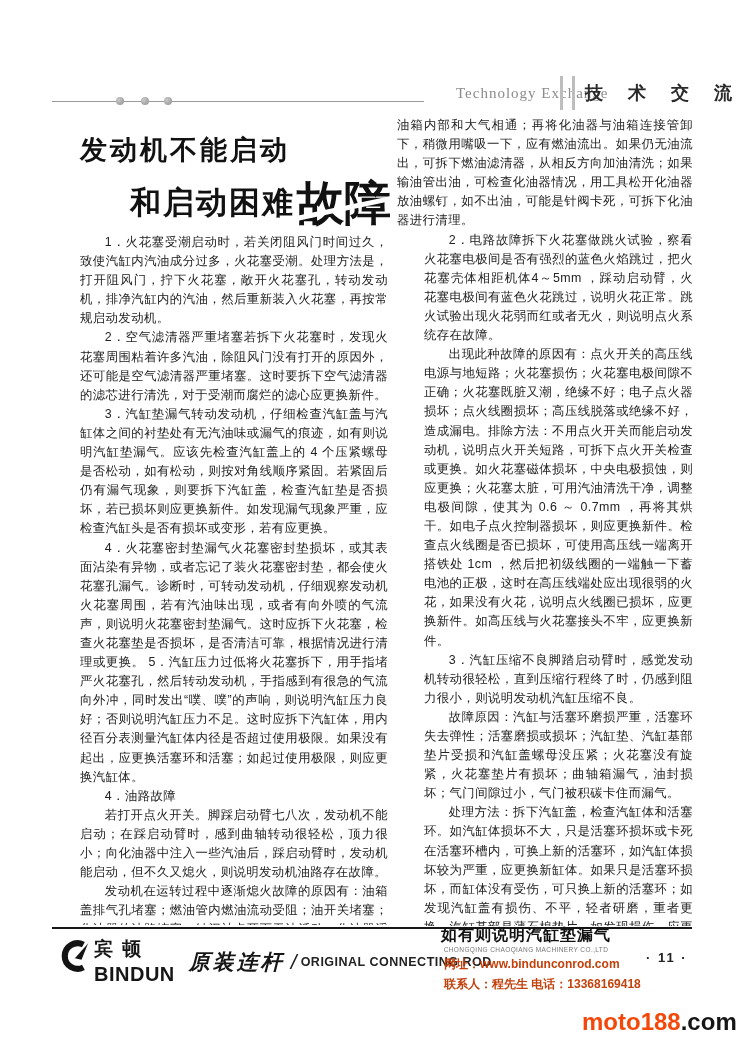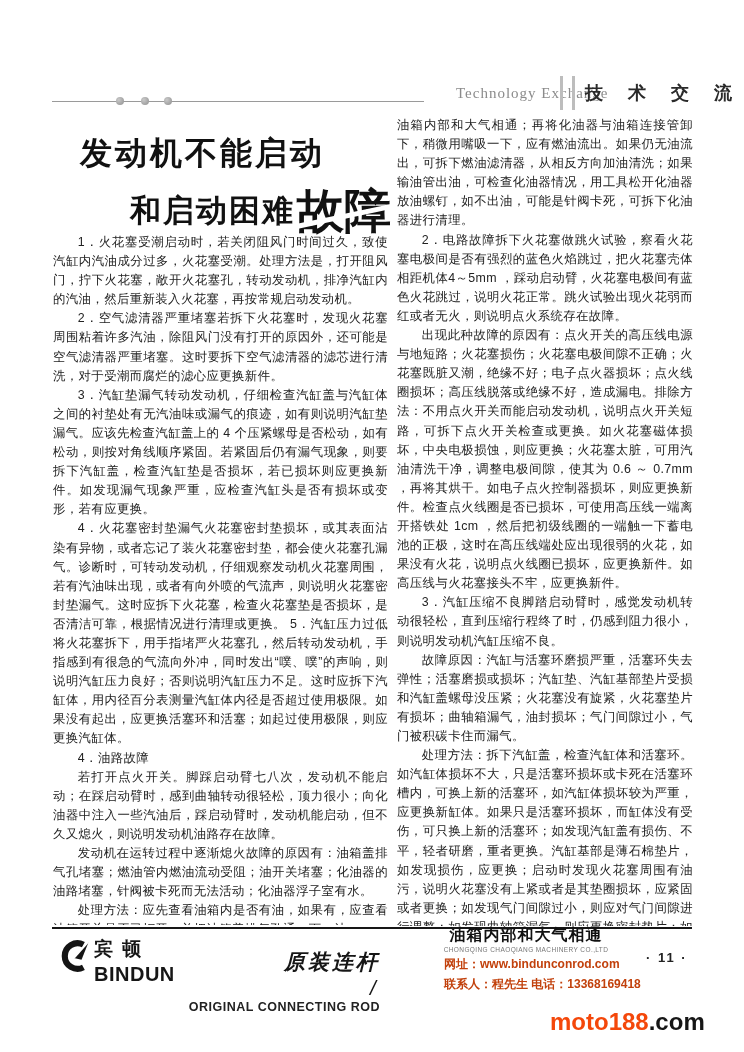--- a/index.html
+++ b/index.html
@@ -19,58 +19,58 @@
     position:absolute; left:456px; top:85px;
     font-family:"Liberation Serif","DejaVu Serif",serif;
     font-size:15px; color:#8b8b8b; letter-spacing:1px;
   }
   .header-cn-wrap { position:absolute; left:560px; top:76px; display:flex; align-items:center; gap:10px; }
   .dbar { width:9px; height:34px; border-left:3px solid #bdbdbd; border-right:3px solid #bdbdbd; }
   .header-cn { font-size:18px; font-weight:600; letter-spacing:10px; color:#2a2a2a; white-space:nowrap; }
 
   
   .title { position:absolute; left:80px; top:132px; width:330px; }
-  .title-line1 { font-size:32px; font-weight:900; letter-spacing:3px; color:#111; white-space:nowrap; }
+  .title-line1 { font-size:27px; font-weight:900; letter-spacing:3px; color:#111; white-space:nowrap; }
   .title-line2 { position:relative; margin-top:14px; margin-left:50px; display:flex; align-items:flex-start; }
   .title-line2-text { font-size:31px; font-weight:900; letter-spacing:2px; color:#111; white-space:nowrap; }
   .title-highlight { position:relative; font-size:47px; font-weight:900; line-height:0.9;
     letter-spacing:0px; color:#111; margin-left:2px; white-space:nowrap; }
   .title-highlight::after {
     content:""; position:absolute; left:-4%; top:56%; width:108%; height:5px;
     background:#ffffff; transform:rotate(-12deg);
   }
 
   
   .col { position:absolute; overflow:hidden; }
   .col-left  { left:53px;  top:233px; width:335px; height:692px; }
   .col-right { left:397px; top:116px; width:296px; height:810px; }
   .para { margin:0; font-size:12.4px; line-height:19.1px; text-align:justify;
     color:#222; letter-spacing:0.4px; }
-  .para.indent { text-indent:2em; }
+  .para.indent { text-indent:2em;margin-left:27px; }
 
   
   .footer-rule { position:absolute; left:52px; top:927px; width:640px; height:2px; background:#161616; }
   .footer-left { position:absolute; left:54px; top:936px; display:flex; align-items:flex-start; }
   .logo-mark { width:38px; height:36px; margin-top:2px; }
   .brand-col { margin-left:2px; }
   .brand-cn { font-size:19px; font-weight:700; letter-spacing:9px; color:#161616; white-space:nowrap; }
   .brand-en { font-size:20px; font-weight:700; letter-spacing:0.5px; color:#161616; margin-top:1px; }
-  .product-row { display:flex; align-items:flex-end; margin-left:14px; padding-top:12px;flex-direction:column; }
+  .product-row { display:flex; align-items:center; margin-left:14px; padding-top:12px; }
   .product-cn { font-size:21px; font-weight:900; font-style:italic; letter-spacing:3px; color:#161616; white-space:nowrap; }
   .product-div { font-size:21px; font-weight:400; font-style:italic; margin:0 4px 0 6px; color:#161616; }
   .product-en { font-size:12.5px; font-weight:700; letter-spacing:0.5px; color:#222; white-space:nowrap; }
   .footer-right { position:absolute; left:410px; top:925px; width:232px; text-align:center; }
   .company-cn { font-size:16px; font-weight:900; letter-spacing:1px; color:#111; white-space:nowrap; }
   .company-en { font-size:6.5px; color:#777; letter-spacing:0.4px; margin-top:0px; white-space:nowrap; }
   .site-row, .contact-row { font-size:12px; font-weight:700; color:#c2410c; text-align:left;
     margin-top:3px; white-space:nowrap;padding-left:34px; }
   .page-number { position:absolute; left:646px; top:950px; font-size:13px; font-weight:700; color:#222; letter-spacing:2px; }
 
   
-  .watermark { position:absolute; left:550px; top:1008px; font-size:24px; font-weight:800; white-space:nowrap; }
+  .watermark { position:absolute; left:582px; top:1008px; font-size:24px; font-weight:800; white-space:nowrap; }
   .wm-name { color:#f4470a; }
   .wm-tld  { color:#161616; }
 </style>
 </head>
 <body>
 
 <div class="page">
 
   <div class="header-line"></div>
   <span class="header-dot dot1"></span>
@@ -123,21 +123,21 @@
       <div class="brand-en">BINDUN</div>
     </div>
     <div class="product-row">
       <span class="product-cn">原装连杆</span>
       <span class="product-div">/</span>
       <span class="product-en">ORIGINAL CONNECTING ROD</span>
     </div>
   </div>
 
   <div class="footer-right">
-    <div class="company-cn">油箱内部和大气相通</div>
+    <div class="company-cn">如有则说明汽缸垫漏气</div>
     <div class="company-en">CHONGQING CHAOQIANG MACHINERY CO.,LTD</div>
     <div class="site-row">
       <span>网址：</span><span>www.bindunconrod.com</span>
     </div>
     <div class="contact-row">联系人：程先生  电话：13368169418</div>
   </div>
 
   <div class="page-number">· 11 ·</div>
 
   <div class="watermark">

